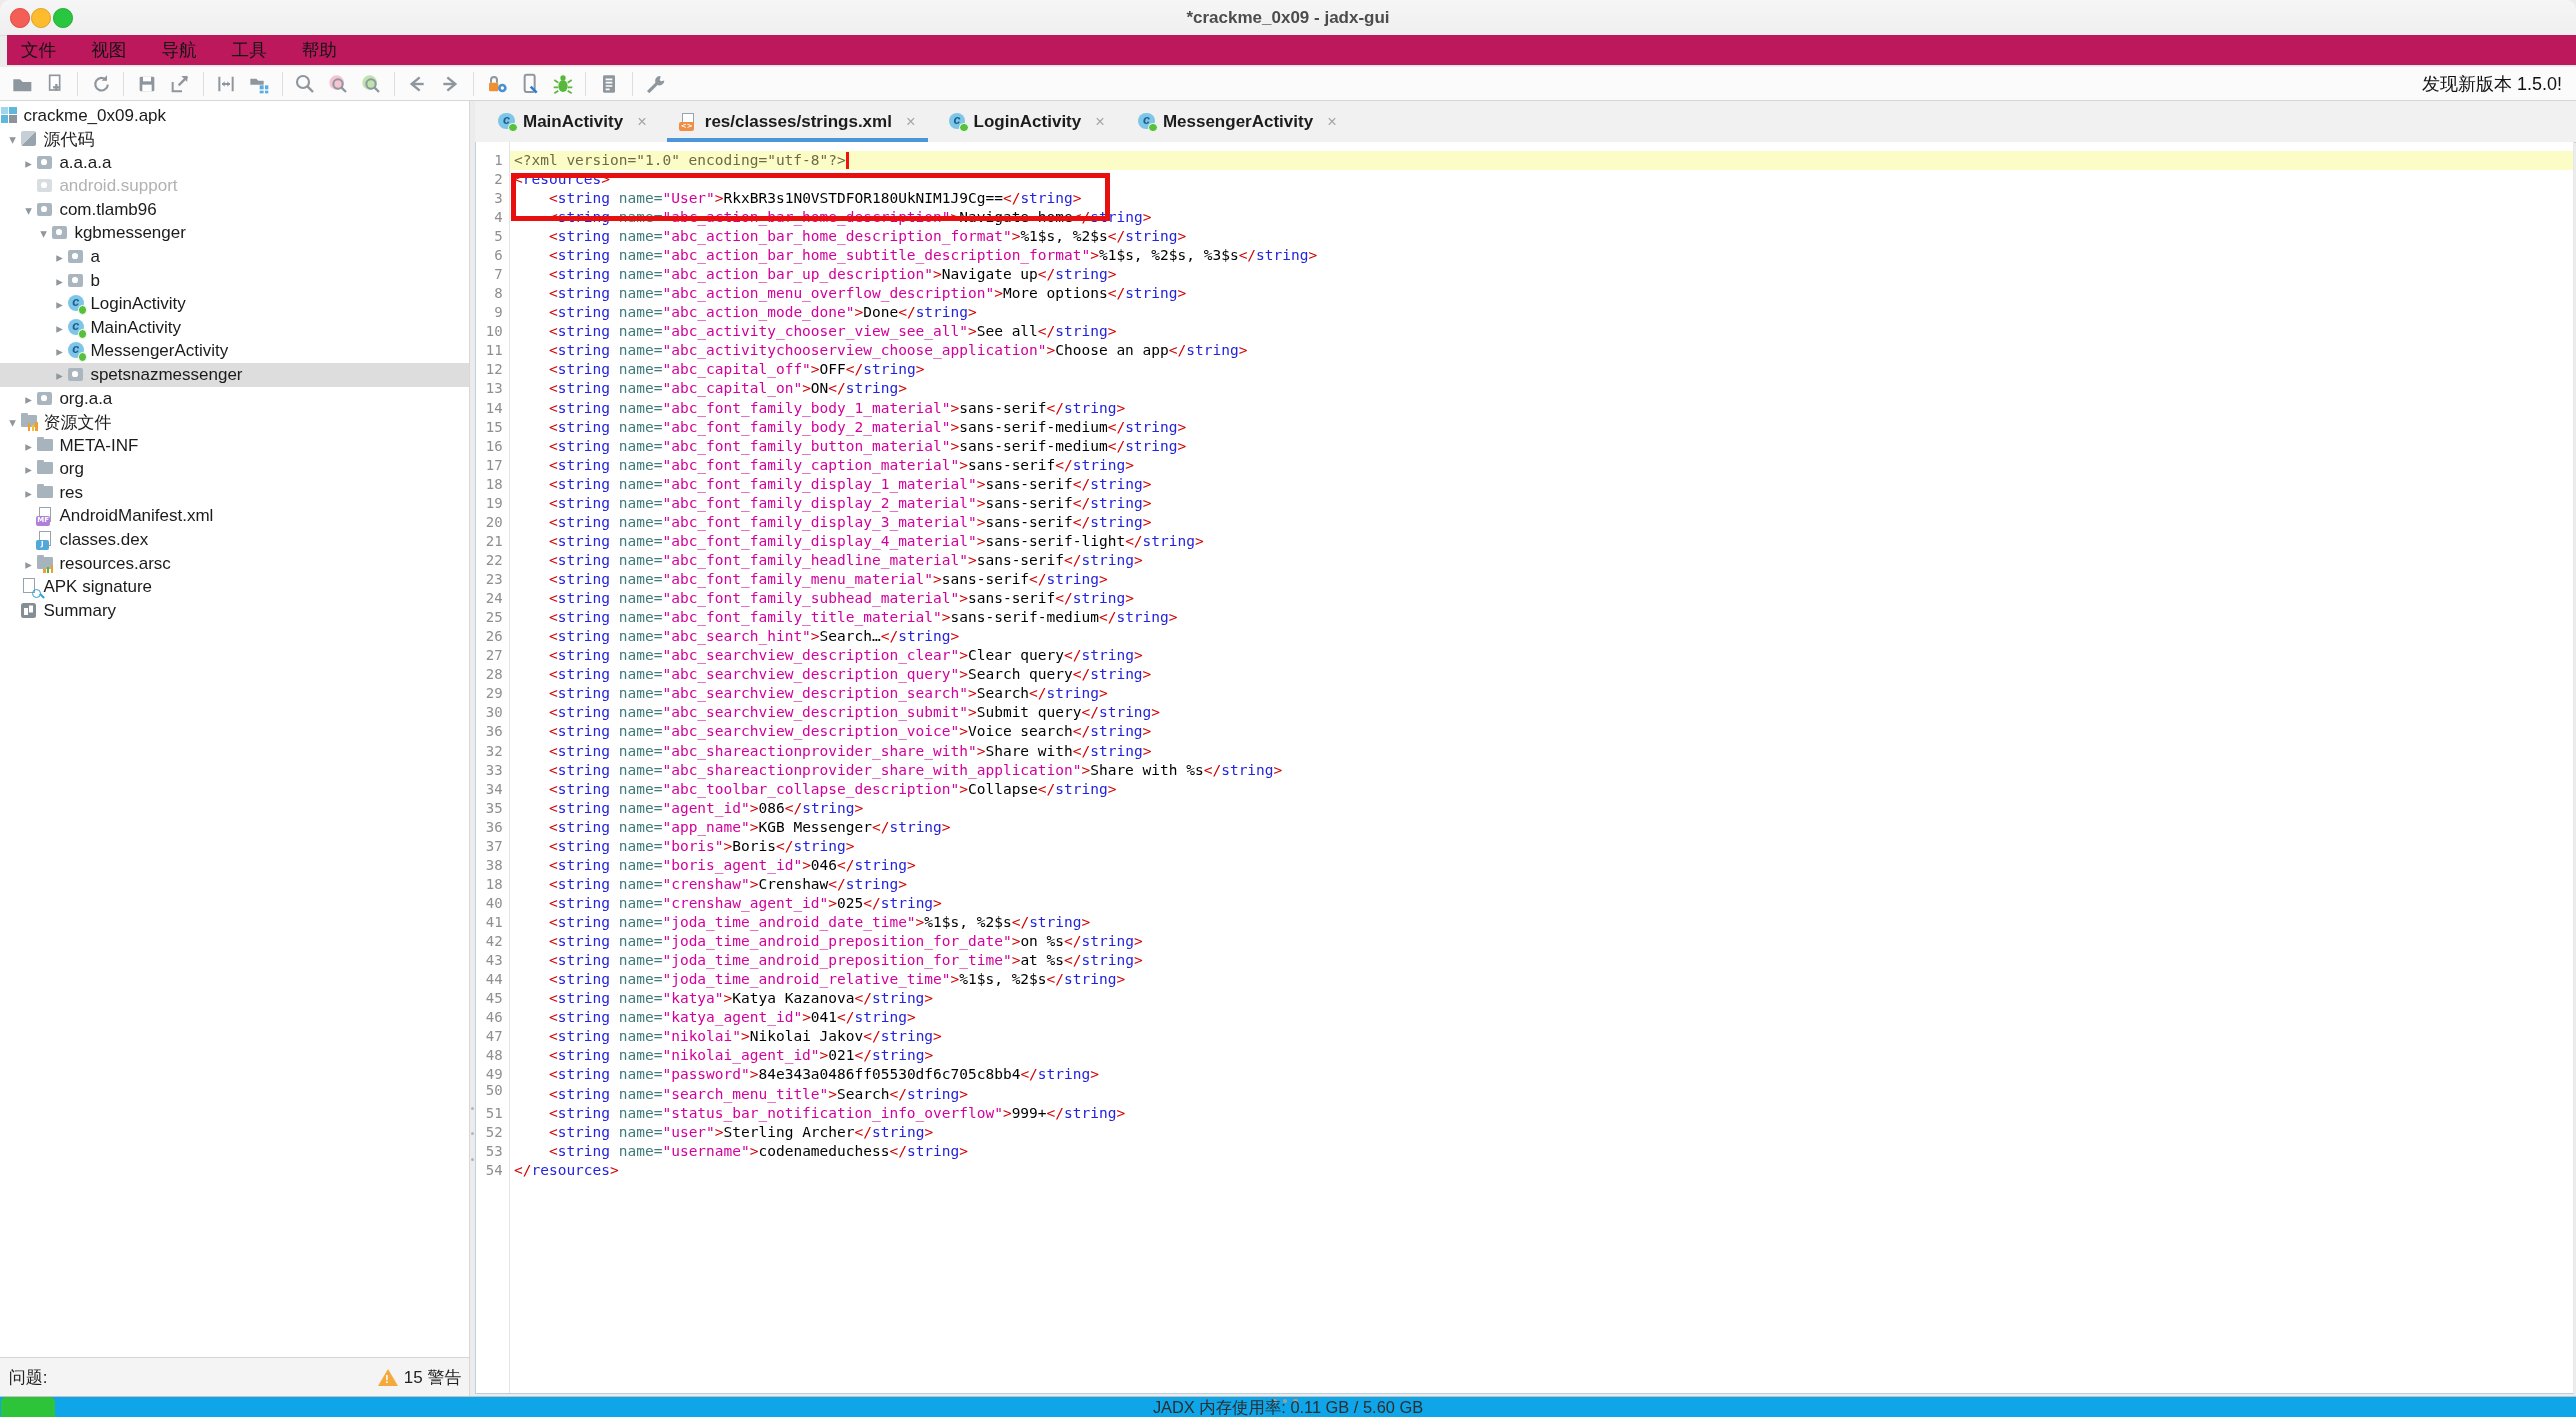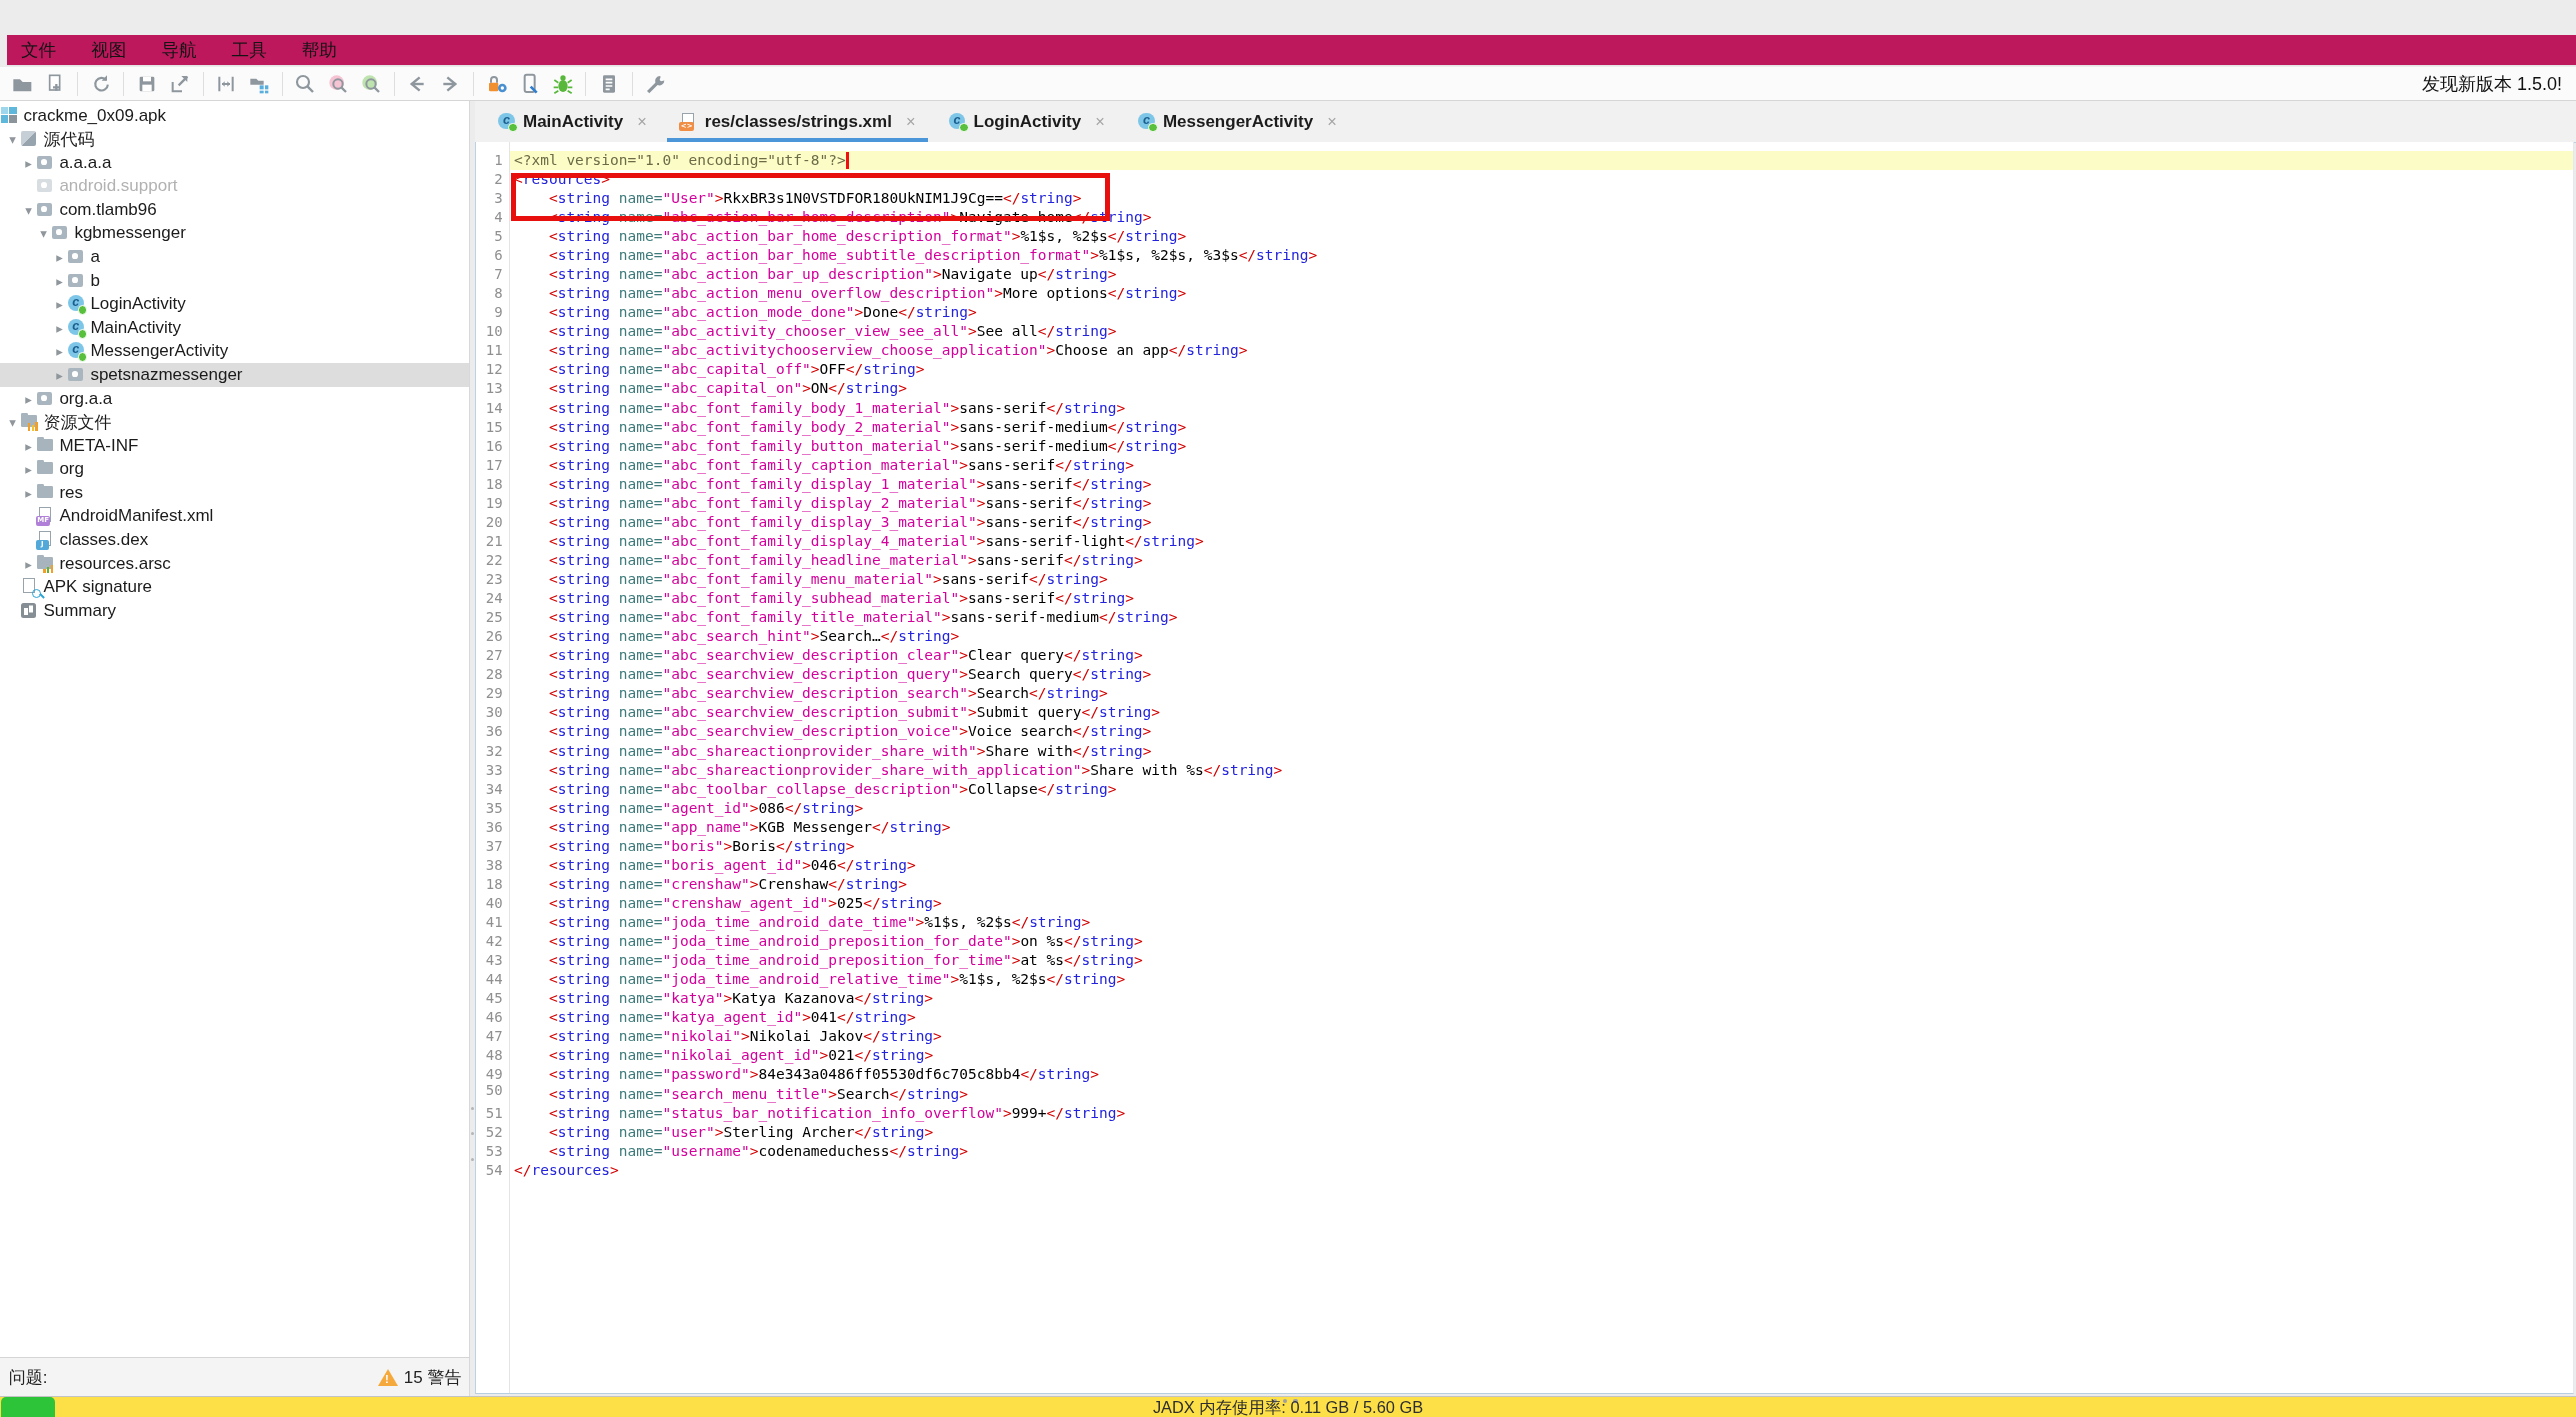--- a/index.html
+++ b/index.html
@@ -61,21 +61,21 @@
   #cur-line{position:absolute;left:34px;right:0;top:8.8px;height:19.5px;background:#fcfcc6;}
   .cline{position:absolute;left:38px;height:19.5px;line-height:19.5px;font-family:"DejaVu Sans Mono",monospace;
          font-size:14.5px;white-space:pre;color:#000;}
   .d{color:#d40000;} .t{color:#2323dd;} .a{color:#3e7a7a;} .v{color:#d4009c;} .x{color:#000;} .pl{color:#6b6b47;}
   #caret{position:absolute;left:370px;top:10px;width:3.1px;height:17px;background:#f01010;}
   #red-box{position:absolute;left:35px;top:31px;width:599px;height:48px;border:5.7px solid #e80f0f;box-sizing:border-box;pointer-events:none;}
   
   #splitter{position:absolute;left:470px;top:101px;width:5px;height:1257px;background:#ececec;}
   .grip{position:absolute;left:1.3px;width:3.1px;height:3.1px;border-radius:50%;background:#b5b5b5;}
   
-  #bottombar{position:absolute;left:0;top:1396px;width:2576px;height:21.4px;background:#fde047;border-top:0.6px solid #c3c3c3;}
+  #bottombar{position:absolute;left:0;top:1396px;width:2576px;height:21.4px;background:#0ea5e9;border-top:0.6px solid #c3c3c3;}
   #mem-label{position:absolute;left:0;right:0;top:0;height:21.4px;line-height:21.4px;text-align:center;font-size:16.4px;color:#2e2e2e;}
   #dock-blob{position:absolute;left:1.3px;top:0;width:54px;height:21.4px;background:#2ec43a;border-radius:5px 5px 0 0;}
   #grab-dots{position:absolute;left:1273px;top:1.9px;display:flex;}
   #grab-dots i{width:4.4px;height:4.4px;border-radius:50%;background:#9f9f9f;margin-right:5.7px;}
   
   .i-sq{position:absolute;width:7.5px;height:7.5px;}
   .i-file{position:absolute;left:2.5px;top:0.6px;width:12px;height:15px;background:#fff;border:1.3px solid #98a3ab;box-sizing:border-box;}
   .i-badge{position:absolute;left:0;bottom:0;min-width:10px;height:9.4px;border-radius:1.9px;color:#fff;
            font-size:7px;font-weight:bold;text-align:center;line-height:9.4px;font-family:"DejaVu Sans",sans-serif;padding:0 1.3px;}
   .i-folder{position:absolute;left:0.6px;top:2.5px;width:16.4px;height:12px;background:#a7b4bd;border-radius:1.3px;}
@@ -90,20 +90,26 @@
   .i-sum{position:absolute;left:1.3px;top:1.3px;width:15px;height:15px;background:#858e94;border-radius:2.5px;}
   .i-sum::after{content:"";position:absolute;left:3.1px;bottom:3.1px;width:3.8px;height:6.3px;background:#fff;box-shadow:5px -2.5px 0 0 #fff;}
   .i-key{position:absolute;right:-1.9px;bottom:-1.3px;width:7px;height:7px;border:1.9px solid #2ba3d4;border-radius:50%;}
   .i-key::after{content:"";position:absolute;left:5.7px;top:5.7px;width:6.3px;height:1.9px;background:#2ba3d4;transform:rotate(45deg);}
 </style>
 </head>
 <body>
 
 <div id="win">
 
+  <div id="titlebar">
+    <div class="light" id="light-close"></div>
+    <div class="light" id="light-min"></div>
+    <div class="light" id="light-max"></div>
+    <div id="win-title">*crackme_0x09 - jadx-gui</div>
+  </div>
 
   <div id="menubar">
       <span class="menu-item">文件</span>
       <span class="menu-item">视图</span>
       <span class="menu-item">导航</span>
       <span class="menu-item">工具</span>
       <span class="menu-item">帮助</span>
     </div>
 
   <div id="toolbar">

